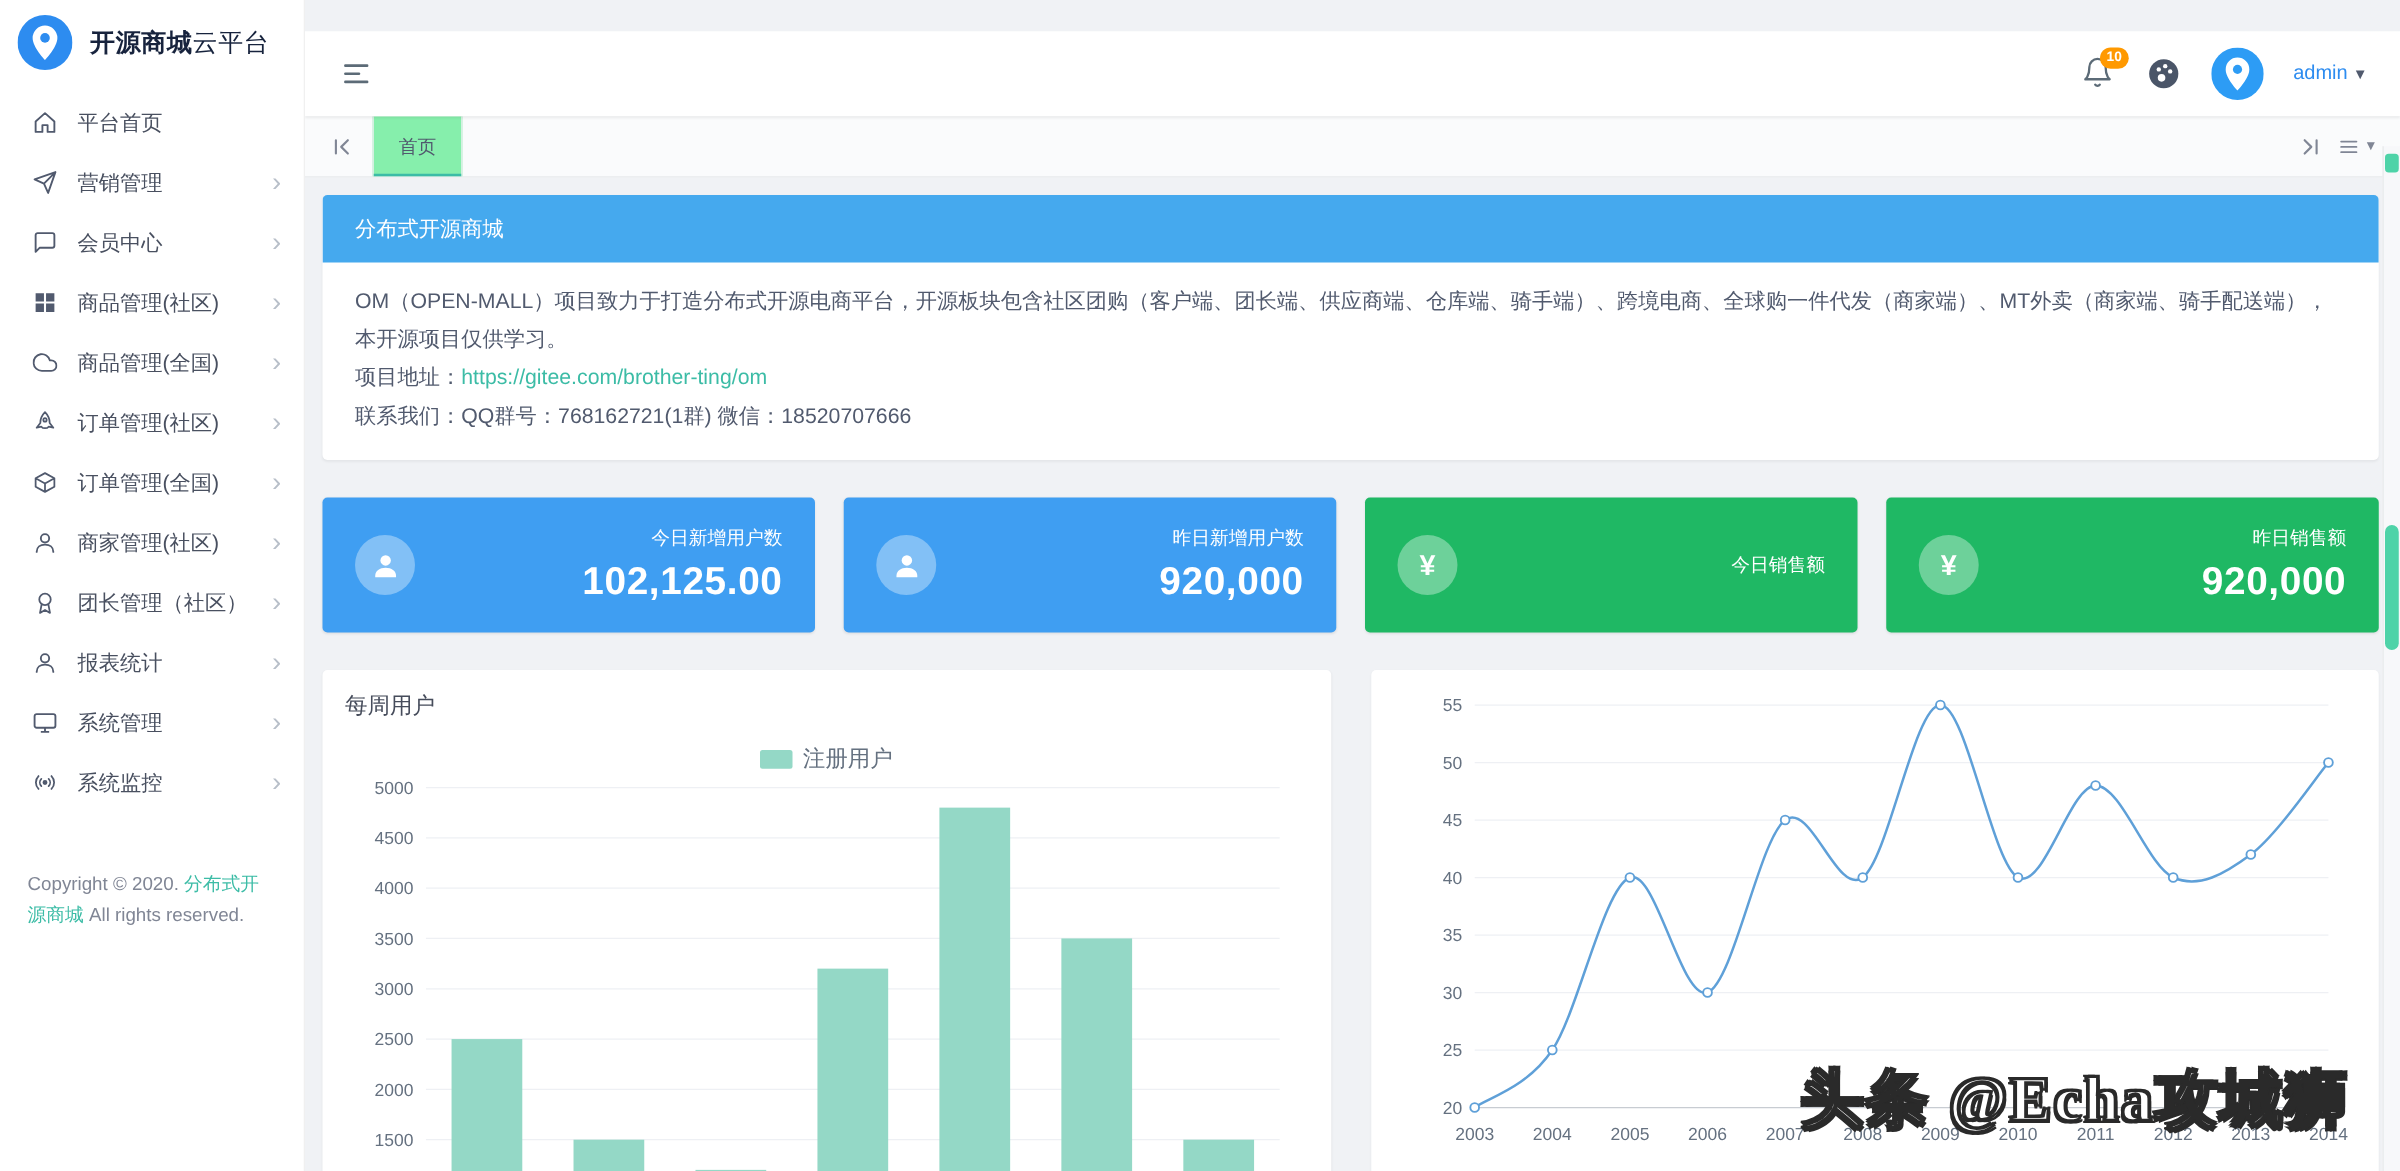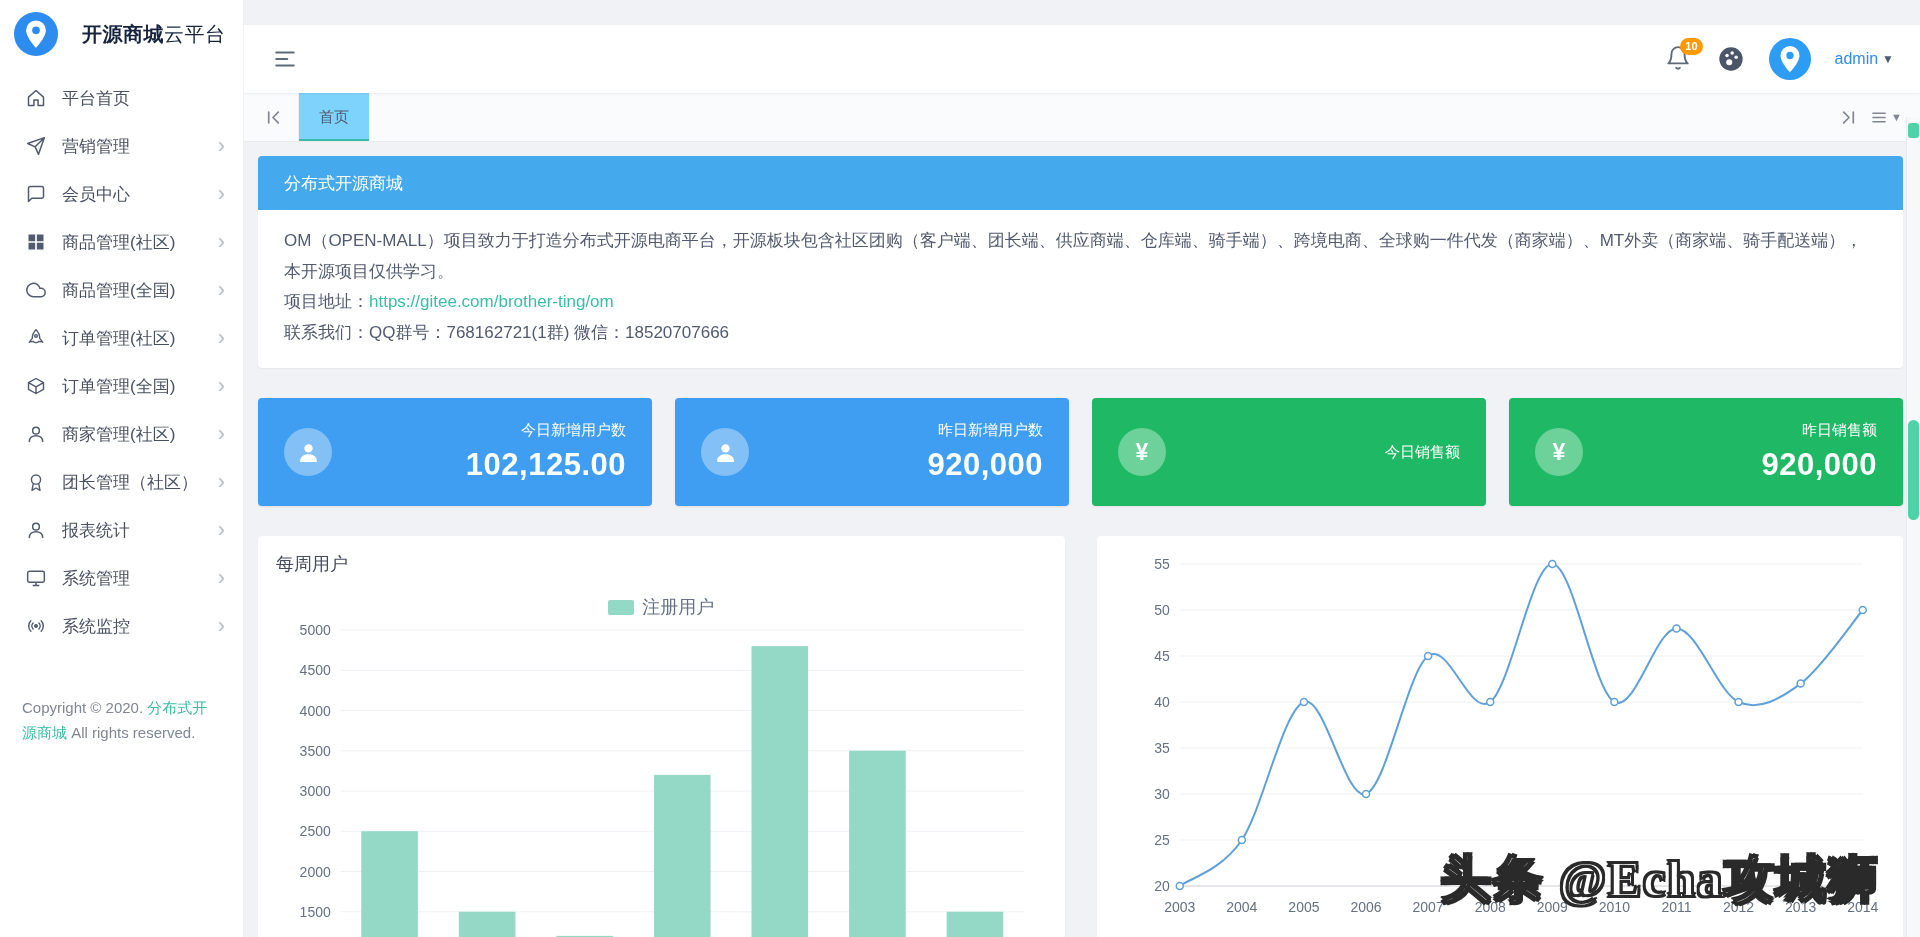--- a/index.html
+++ b/index.html
@@ -3,21 +3,21 @@
 <meta charset="utf-8">
 <style>
   * { margin:0; padding:0; box-sizing:border-box; }
   html,body { width:1920px; height:937px; overflow:hidden; }
   body {
     font-family:"Liberation Sans","DejaVu Sans",sans-serif;
     background:#f0f2f5; display:flex; position:relative; color:#495060;
   }
   
   .sidebar { width:244px; height:100%; background:#fff; flex-shrink:0; display:flex; flex-direction:column; border-right:1px solid #f0f0f0; z-index:20; }
-  .logo-row { height:68px; display:flex; align-items:center; padding:0 14px; gap:24px; flex-shrink:0; }
+  .logo-row { height:68px; display:flex; align-items:center; padding:0 14px; gap:14px; flex-shrink:0; }
   .logo-circle { width:44px; height:44px; flex-shrink:0; }
   .logo-circle svg { width:44px; height:44px; display:block; }
   .logo-title { font-size:20px; color:#17233d; white-space:nowrap; letter-spacing:.5px; }
   .logo-title .bold { font-weight:700; }
   .menu { padding-top:6px; }
   .menu-item { height:48px; display:flex; align-items:center; padding:0 18px 0 26px; font-size:17px; color:#495060; cursor:pointer; }
   .mi-icon { width:20px; height:20px; margin-right:16px; color:#515a6e; flex-shrink:0; display:flex; }
   .mi-icon svg { width:20px; height:20px; }
   .mi-label { flex:1; white-space:nowrap; }
   .mi-chevron { color:#b8bfc9; font-size:22px; line-height:1; }
@@ -37,21 +37,21 @@
   .theme-btn svg { width:28px; height:28px; }
   .avatar { width:42px; height:42px; cursor:pointer; }
   .avatar svg { width:42px; height:42px; }
   .user-menu { display:flex; align-items:center; gap:4px; cursor:pointer; }
   .user-menu .uname { color:#2d8cf0; font-size:16px; }
   .user-menu .caret { color:#515a6e; font-size:12px; }
   
   .tabbar { height:49px; background:#fafbfc; border-bottom:1px solid #e8eaec; display:flex; align-items:center; padding:0 12px; position:relative; z-index:12; }
   .tab-btn { background:none; border:none; width:34px; height:34px; display:flex; align-items:center; justify-content:center; cursor:pointer; }
   .tab-btn svg { width:17px; height:17px; }
-  .tab { height:48px; display:flex; align-items:center; padding:0 20px; background:#7dd3fc; border-left:1px solid #eef0f2; border-right:1px solid #eef0f2; font-size:15px; color:#515a6e; position:relative; cursor:pointer; margin-left:8px; }
+  .tab { height:48px; display:flex; align-items:center; padding:0 20px; background:#86efac; border-left:1px solid #eef0f2; border-right:1px solid #eef0f2; font-size:15px; color:#515a6e; position:relative; cursor:pointer; margin-left:8px; }
   .tab.active::after { content:""; position:absolute; left:0; right:0; bottom:0; height:2px; background:#3cbca6; }
   .tab-spacer { flex:1; }
   .tab-menu-btn { display:flex; align-items:center; gap:3px; background:none; border:none; cursor:pointer; padding:6px; }
   .tab-menu-btn .caret { font-size:11px; color:#808695; }
   
   .content { flex:1; overflow:hidden; padding:14px 17px 0 14px; position:relative; }
   .intro-card { background:#fff; border-radius:4px; box-shadow:0 1px 2px rgba(0,0,0,.05); overflow:hidden; }
   .intro-banner { height:54px; background:#45a9ee; color:#fff; display:flex; align-items:center; padding:0 26px; font-size:17px; }
   .intro-body { padding:16px 26px 20px; font-size:17px; line-height:1.8; color:#515a6e; }
   .intro-body .row { display:block; }

